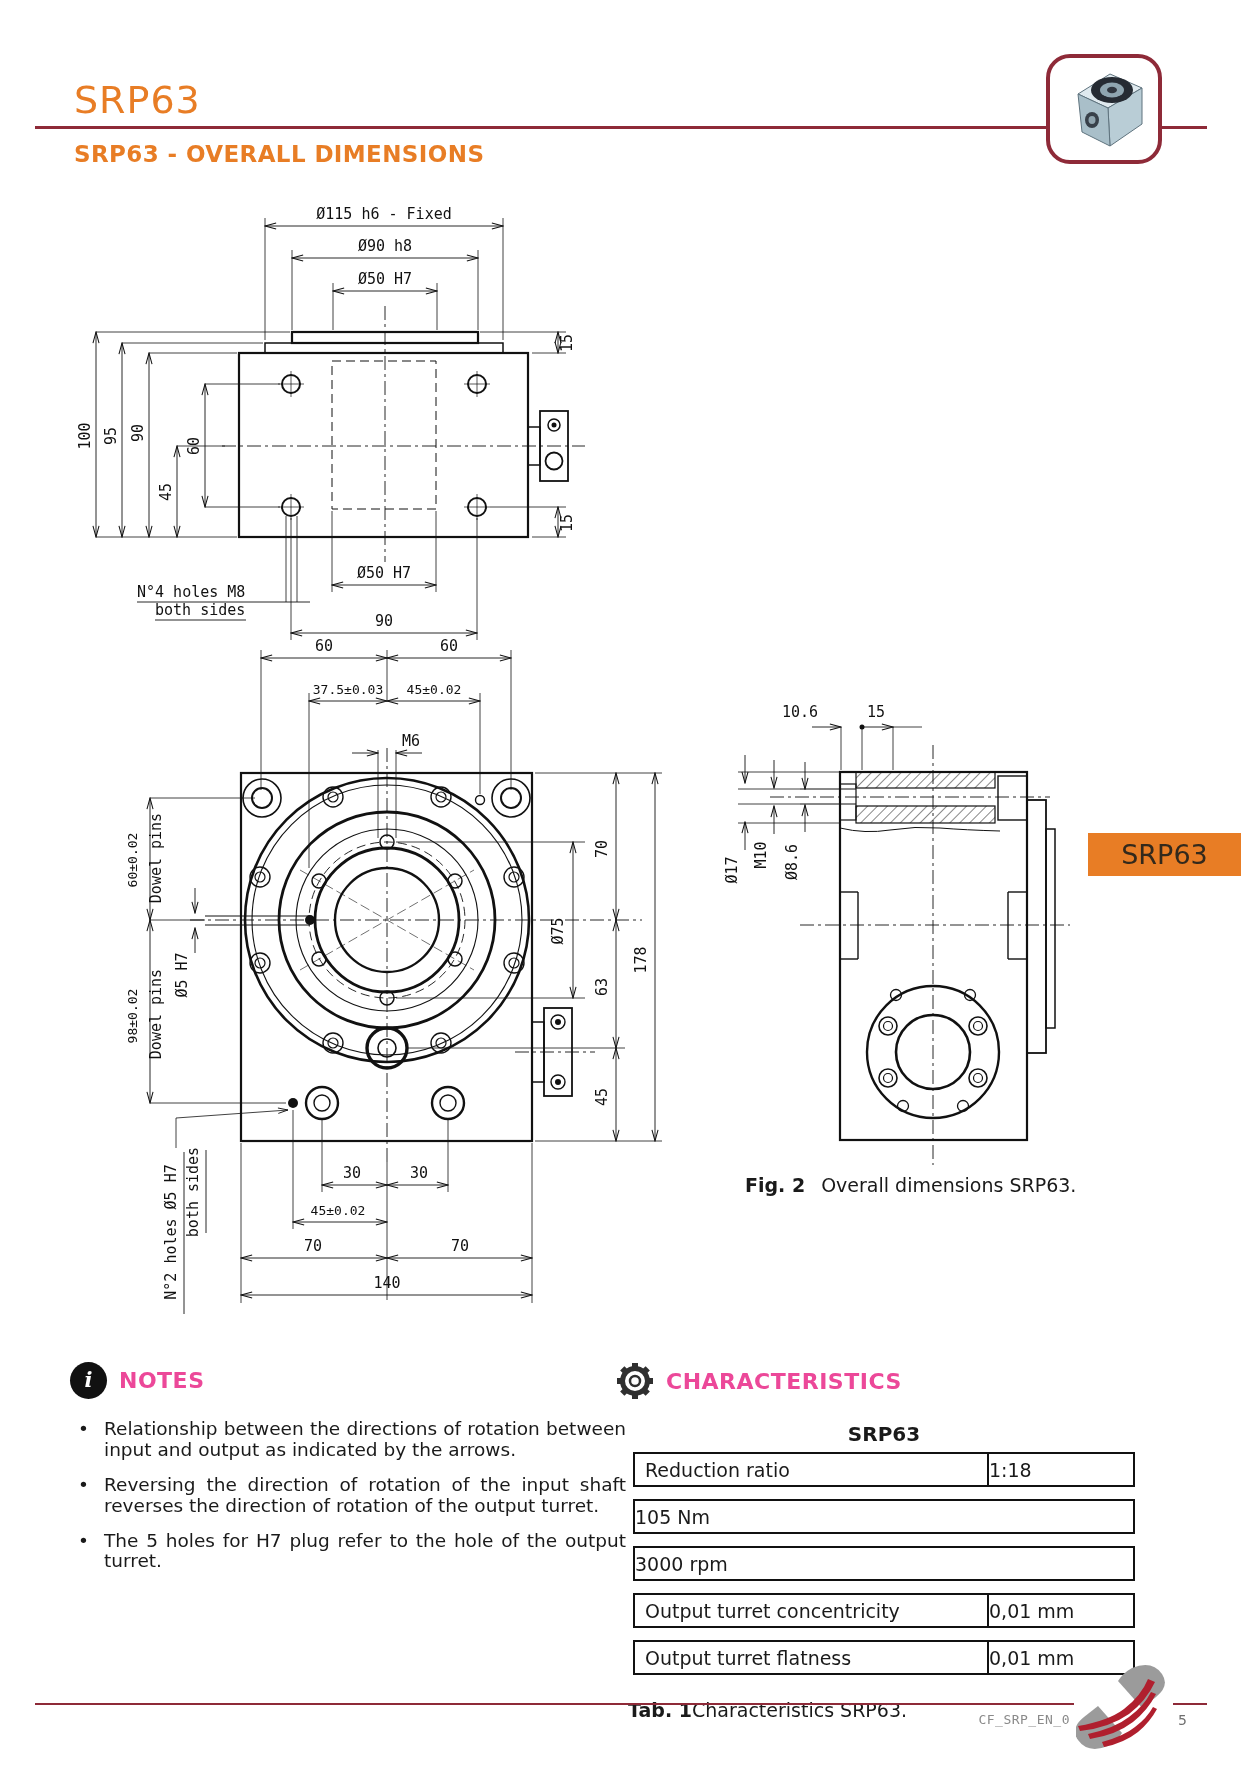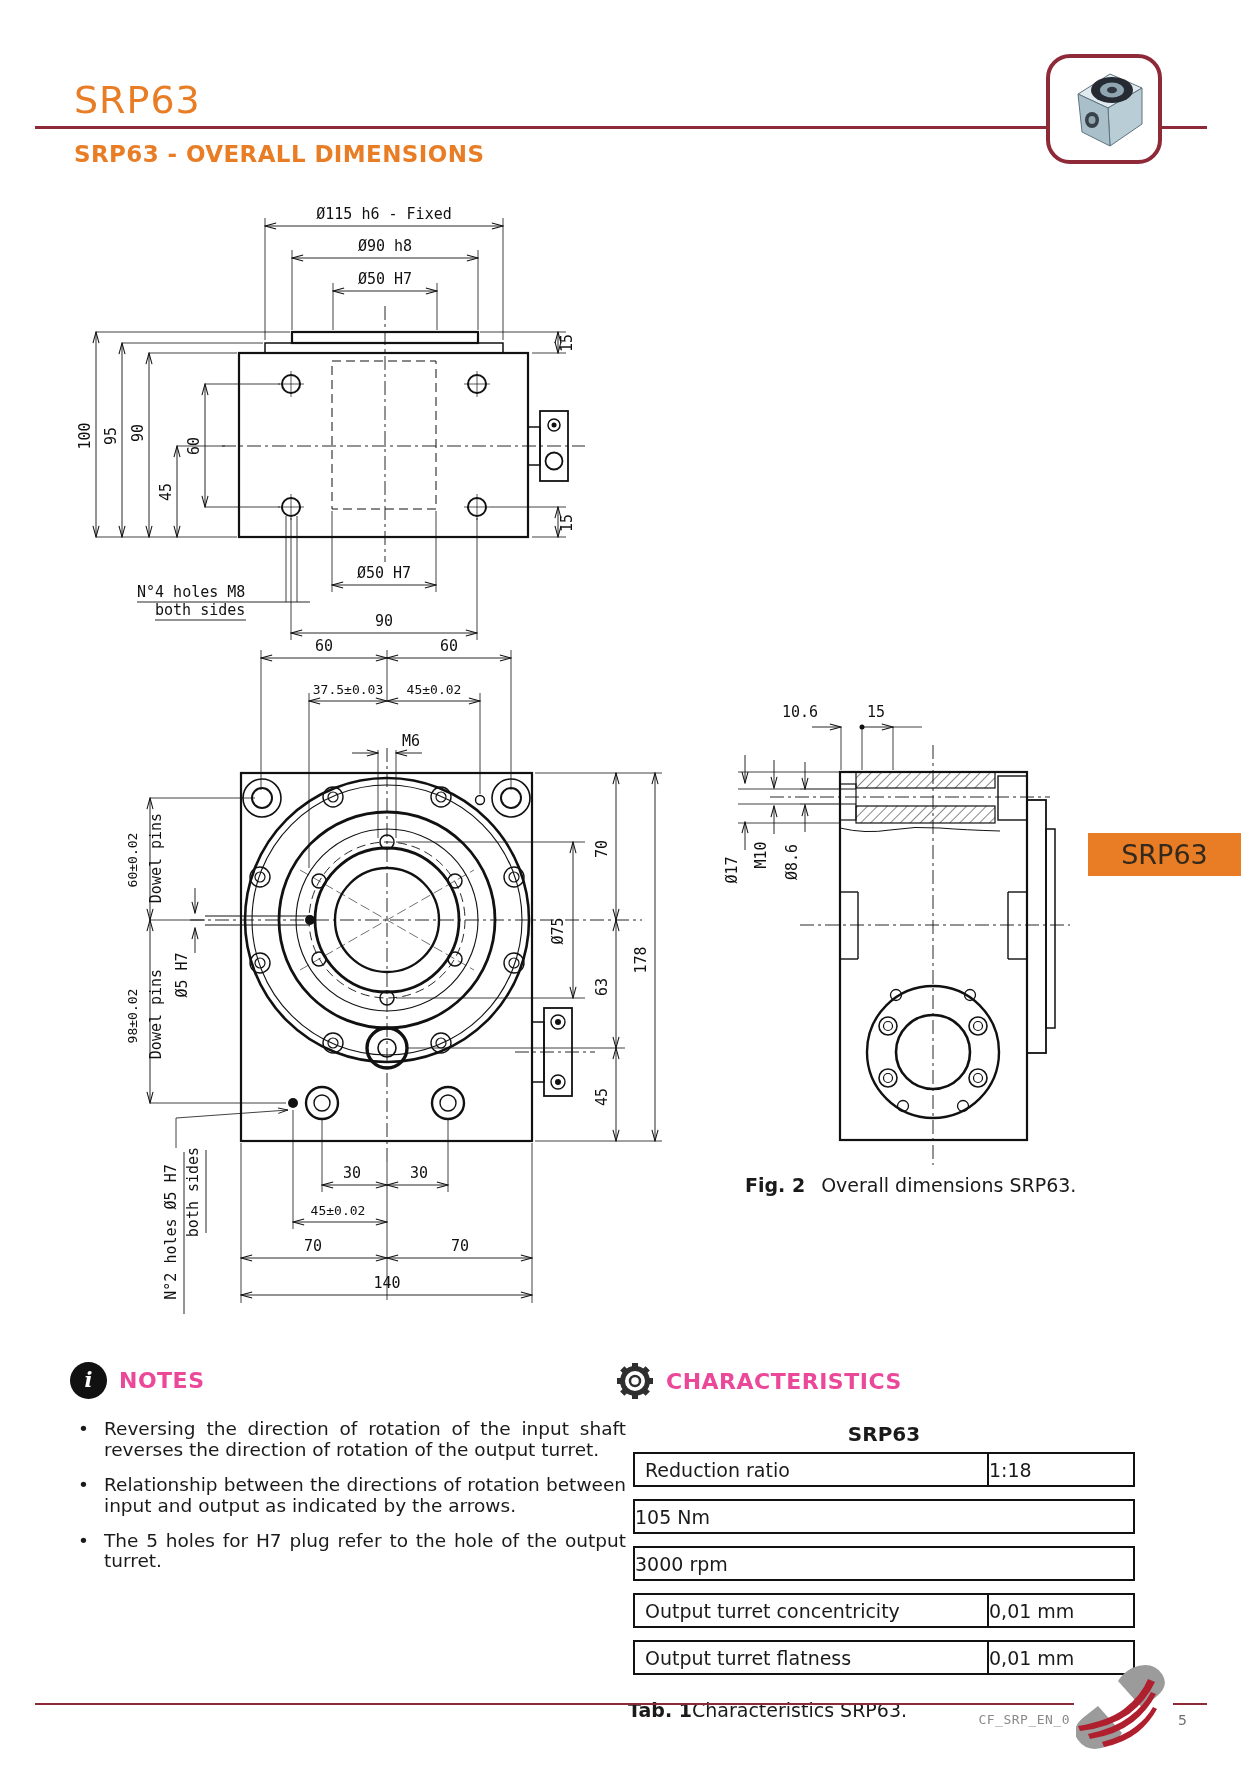--- a/index.html
+++ b/index.html
@@ -404,22 +404,22 @@
   <div class="abs fig-cap">
     <b>Fig. 2</b><span>Overall dimensions SRP63.</span>
   </div>
 
   <div class="abs notes">
     <div class="sec-head">
       <div class="info-badge">i</div>
       <h2>NOTES</h2>
     </div>
     <ul>
+      <li>Relationship between the directions of rotation between input and output as indicated by the arrows.</li>
       <li>Reversing the direction of rotation of the input shaft reverses the direction of rotation of the output turret.</li>
-      <li>Relationship between the directions of rotation between input and output as indicated by the arrows.</li>
       <li>The 5 holes for H7 plug refer to the hole of the output turret.</li>
     </ul>
   </div>
 
   <div class="abs chars">
     <div class="sec-head">
       <svg width="38" height="38" viewBox="-19 -19 38 38">
         <g fill="#2f2f2f">
           <rect x="-3" y="-18" width="6" height="7" transform="rotate(0)"></rect>
           <rect x="-3" y="-18" width="6" height="7" transform="rotate(45)"></rect>

